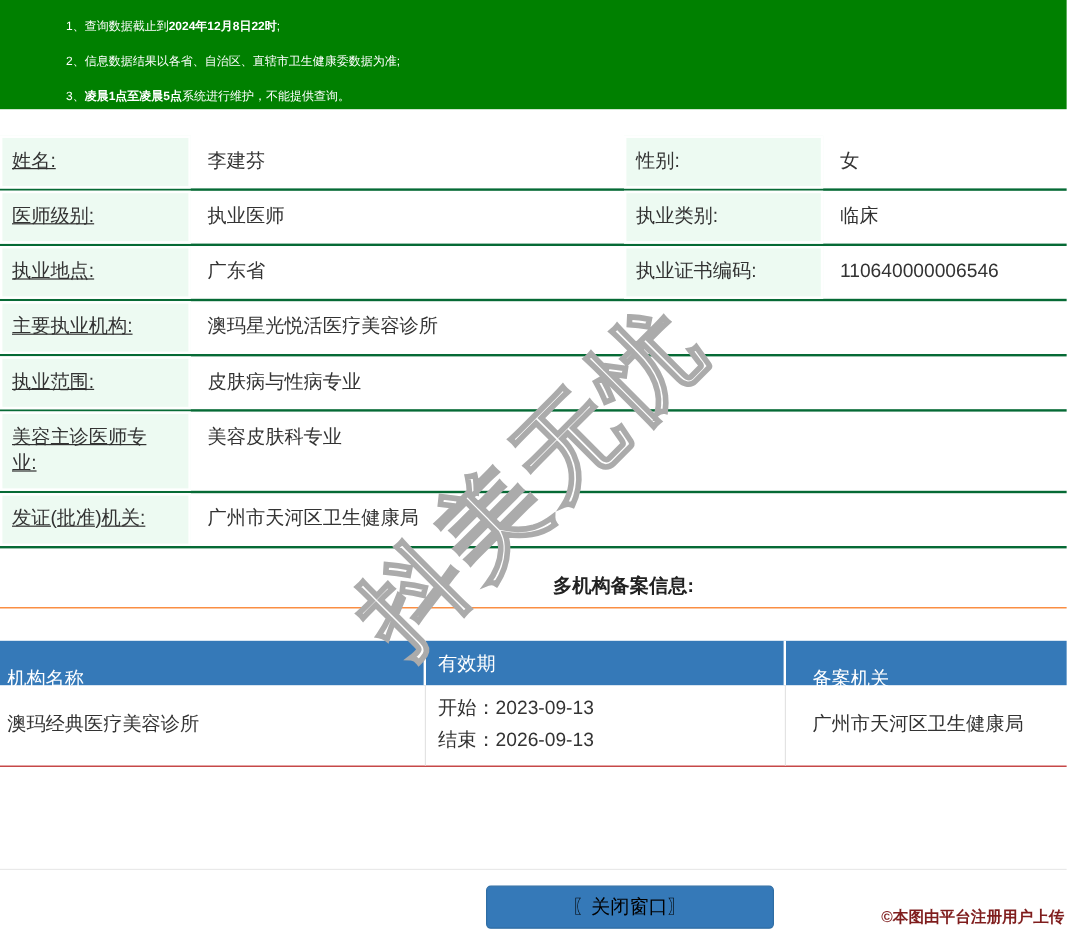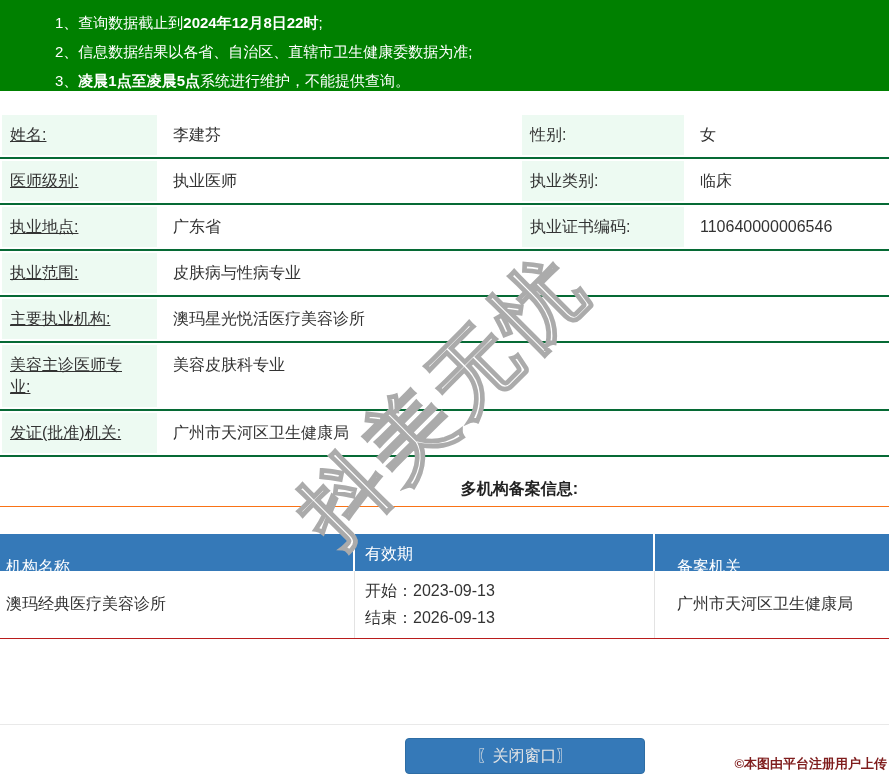--- a/index.html
+++ b/index.html
@@ -5,21 +5,21 @@
   html,body{margin:0;padding:0;}
   body{
     width:889px;height:779px;overflow:hidden;position:relative;
     background:#fff;color:#333;
     font-family:"Liberation Sans","DejaVu Sans",sans-serif;
     font-size:16px;
   }
   
   .notice{
     background:#008000;color:#fff;height:91px;box-sizing:border-box;
-    padding:8px 0 0 55px;font-size:15px;
+    padding:8px 0 0 55px;font-size:10px;
   }
   .notice-line{height:29px;line-height:29px;white-space:nowrap;}
   .notice-line b{font-weight:bold;}
   
   .doc-table{width:889px;margin-top:22px;}
   .doc-row{display:flex;border-bottom:2px solid #066a35;box-sizing:border-box;align-items:stretch;}
   .lbl{
     background:#edfaf2;box-sizing:border-box;border:2px solid #fff;
     padding:9px 26px 9px 8px;line-height:22px;
   }
@@ -48,21 +48,21 @@
   .f-cell:last-child{border-right:none;}
   .fc1{width:355px;line-height:66px;padding-left:6px;}
   .fc2{width:300px;padding:6px 0 0 10px;line-height:27px;}
   .fc3{width:234px;line-height:66px;padding-left:22px;}
   
   .bottom-bar{
     margin-top:85px;border-top:1px solid #e9e9e9;
     padding:13px 0 0 160px;text-align:center;
   }
   .close-btn{
-    width:240px;height:36px;background:#3579b8;color:#e5e5e5;
+    width:240px;height:36px;background:#3579b8;color:#000000;
     border:1px solid #2e6da4;border-radius:4px;font-size:16px;
     font-family:Liberation Mono, monospace;cursor:pointer;
   }
   
   .wm-svg{position:absolute;left:0;top:0;pointer-events:none;z-index:5;}
   .credit{
     position:absolute;right:2px;bottom:6px;z-index:6;
     font-size:13px;font-weight:bold;color:#7f1d1d;
     text-shadow:-1px -1px 0 #fff,1px -1px 0 #fff,-1px 1px 0 #fff,1px 1px 0 #fff;
   }
@@ -89,26 +89,26 @@
     <div class="lbl c2">执业类别:</div>
     <div class="val v2">临床</div>
   </div>
   <div class="doc-row">
     <div class="lbl c1">执业地点:</div>
     <div class="val v1">广东省</div>
     <div class="lbl c2">执业证书编码:</div>
     <div class="val v2">110640000006546</div>
   </div>
   <div class="doc-row">
+    <div class="lbl c1">主要执业机构:</div>
+    <div class="val wide">澳玛星光悦活医疗美容诊所</div>
+  </div>
+  <div class="doc-row">
     <div class="lbl c1">执业范围:</div>
     <div class="val wide">皮肤病与性病专业</div>
-  </div>
-  <div class="doc-row">
-    <div class="lbl c1">主要执业机构:</div>
-    <div class="val wide">澳玛星光悦活医疗美容诊所</div>
   </div>
   <div class="doc-row">
     <div class="lbl c1">美容主诊医师专业:</div>
     <div class="val wide">美容皮肤科专业</div>
   </div>
   <div class="doc-row">
     <div class="lbl c1">发证(批准)机关:</div>
     <div class="val wide">广州市天河区卫生健康局</div>
   </div>
 </div>

